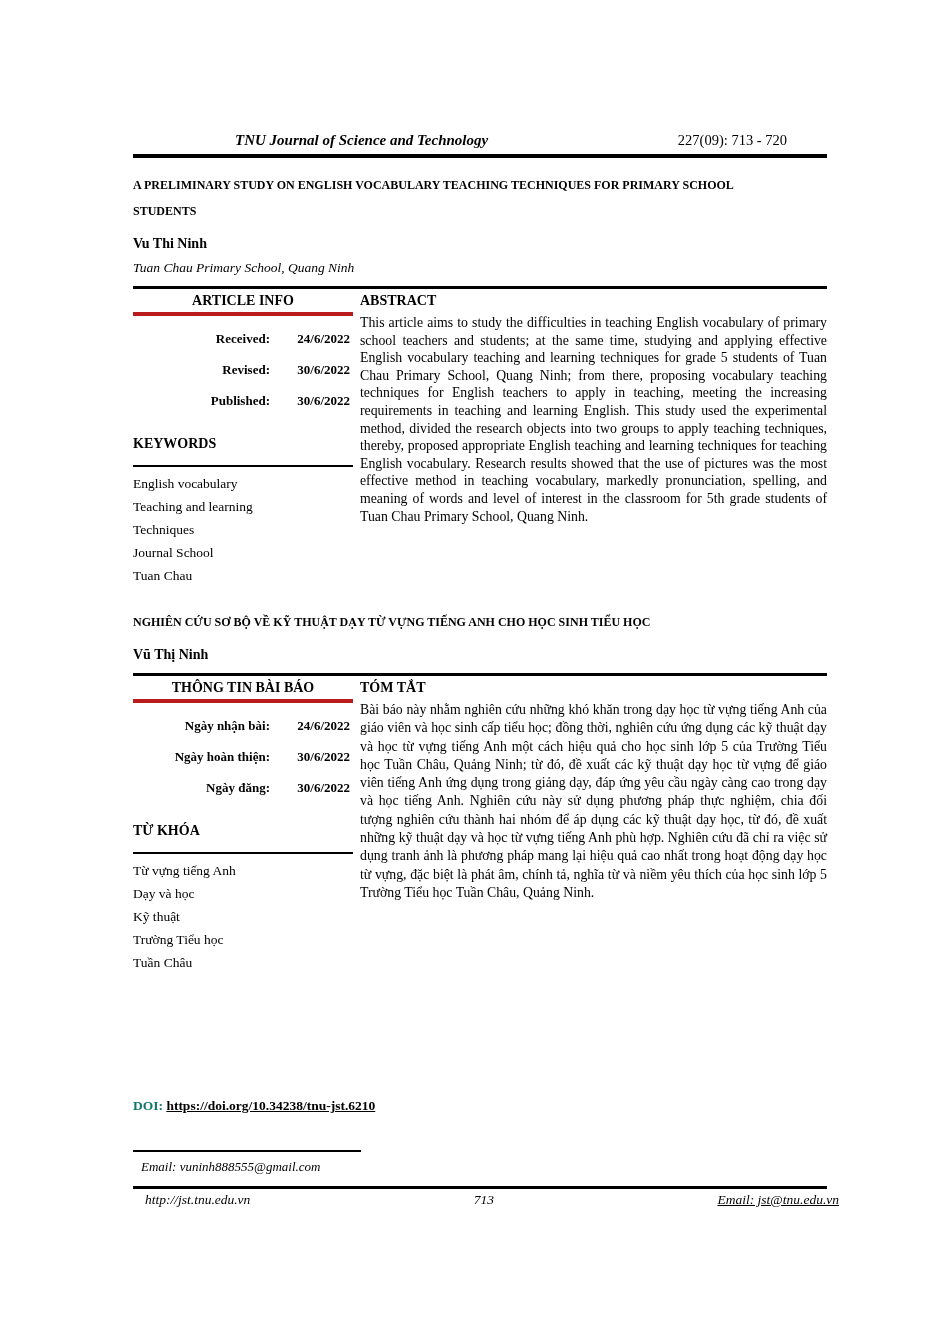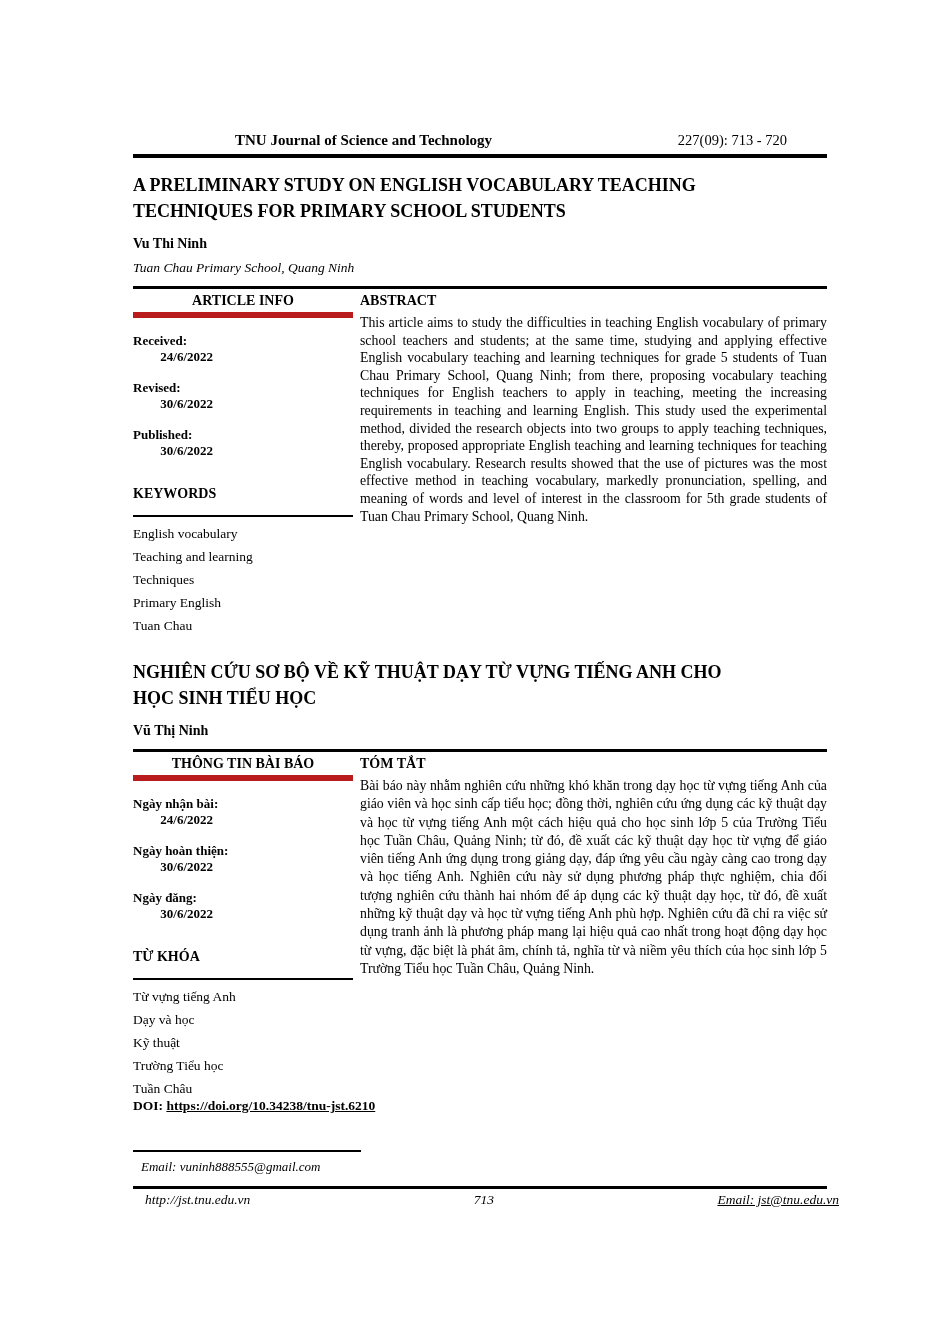--- a/index.html
+++ b/index.html
@@ -7,47 +7,47 @@
   body {
     width:943px; height:1333px;
     font-family:"Liberation Serif", serif;
     color:#000;
   }
   .page { position:relative; width:943px; height:1333px; overflow:hidden; background:#fff; }
   .content { position:absolute; left:133px; top:0; width:694px; }
 
   
   .journal-header { display:flex; align-items:baseline; margin-top:132px; }
-  .journal-name { font-weight:bold; font-size:15px; margin-left:102px; }
+  .journal-name { font-weight:bold; font-size:15px; margin-left:102px;font-style:italic; }
   .journal-issue { margin-left:auto; margin-right:40px; font-size:14.5px; }
   .header-rule { border:none; border-top:4px solid #000; margin-top:5px; }
 
   
-  .article-title { margin-top:14px; font-size:18px; font-weight:bold; line-height:26px; max-width:625px; }
+  .article-title { margin-top:14px; font-size:12px; font-weight:bold; line-height:26px; max-width:625px; }
   .author-name { margin-top:12px; font-size:14px; font-weight:bold; }
   .affiliation { margin-top:8px; font-size:13.5px; font-style:italic; }
 
   
   .info-table { margin-top:10px; border-top:3.5px solid #000; display:grid; grid-template-columns:227px 467px; }
   .col-left { padding-right:7px; }
   .cell-h { font-weight:bold; font-size:14px; padding:4px 0 3px 0; }
-  .col-left .cell-h { text-align:center; border-bottom:6px solid #b91c1c; }
-  .date-row { display:flex; justify-content:flex-end; align-items:baseline; font-weight:bold; font-size:13px; margin-top:15px; margin-right:3px;flex-direction:column; }
+  .col-left .cell-h { text-align:center; border-bottom:4px solid #b91c1c; }
+  .date-row { display:flex; justify-content:flex-end; align-items:baseline; font-weight:bold; font-size:13px; margin-top:15px; margin-right:3px; }
   .date-row .dlabel { text-align:right; }
   .date-row .dvalue { width:80px; text-align:right; }
   .kw-header { margin-top:27px; font-weight:bold; font-size:14px; padding-bottom:13px; border-bottom:2px solid #000; }
   .kw-item { font-size:13.5px; margin-top:9.5px; line-height:13.5px; }
   .abstract-text { text-align:justify; font-size:13.8px; line-height:17.6px; margin-top:2px; }
   .abstract-text.vn { line-height:18.3px; }
 
   .vn-block { margin-top:27px; }
 
   
   .doi-row { position:absolute; left:133px; top:1098px; font-size:13.5px; font-weight:bold; }
-  .doi-label { color:#000000; }
+  .doi-label { color:#0f766e; }
   .doi-link { color:#000000; text-decoration:underline; cursor:pointer; }
   .footnote-rule { position:absolute; left:133px; top:1150px; width:228px; border:none; border-top:2px solid #000; }
   .footnote-email { position:absolute; left:141px; top:1159px; font-size:13px; font-style:italic; }
   .footer-rule { position:absolute; left:133px; top:1186px; width:694px; border:none; border-top:3px solid #000; }
   .footer-row { position:absolute; left:145px; top:1192px; width:694px; display:flex; align-items:baseline; font-size:13.5px; font-style:italic; }
   .footer-center { flex:1; text-align:center; }
   .footer-right { text-align:right;text-decoration:underline; }
 </style>
 </head>
 <body>
@@ -77,21 +77,21 @@
           <span class="dvalue">30/6/2022</span>
         </div>
         <div class="date-row">
           <span class="dlabel">Published:</span>
           <span class="dvalue">30/6/2022</span>
         </div>
         <div class="kw-header">KEYWORDS</div>
         <div class="kw-item">English vocabulary</div>
         <div class="kw-item">Teaching and learning</div>
         <div class="kw-item">Techniques</div>
-        <div class="kw-item">Primary English</div>
+        <div class="kw-item">Journal School</div>
         <div class="kw-item">Tuan Chau</div>
       </div>
       <div class="col-right">
         <div class="cell-h">ABSTRACT</div>
         <div class="abstract-text">This article aims to study the difficulties in teaching English vocabulary of primary school teachers and students; at the same time, studying and applying effective English vocabulary teaching and learning techniques for grade 5 students of Tuan Chau Primary School, Quang Ninh; from there, proposing vocabulary teaching techniques for English teachers to apply in teaching, meeting the increasing requirements in teaching and learning English. This study used the experimental method, divided the research objects into two groups to apply teaching techniques, thereby, proposed appropriate English teaching and learning techniques for teaching English vocabulary. Research results showed that the use of pictures was the most effective method in teaching vocabulary, markedly pronunciation, spelling, and meaning of words and level of interest in the classroom for 5th grade students of Tuan Chau Primary School, Quang Ninh.</div>
       </div>
     </div>
 
     <div class="vn-block">
       <div class="article-title">NGHIÊN CỨU SƠ BỘ VỀ KỸ THUẬT DẠY TỪ VỰNG TIẾNG ANH CHO HỌC SINH TIỂU HỌC</div>

